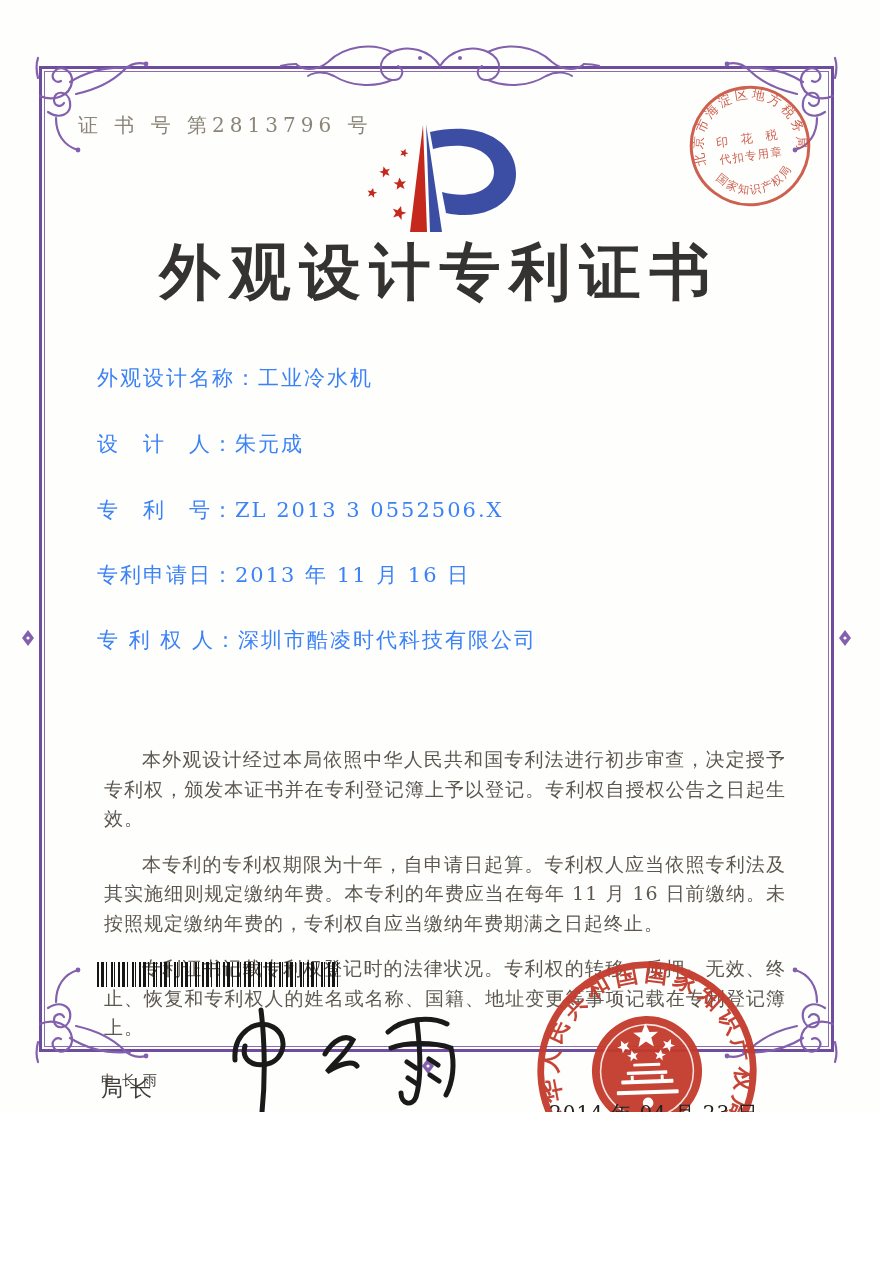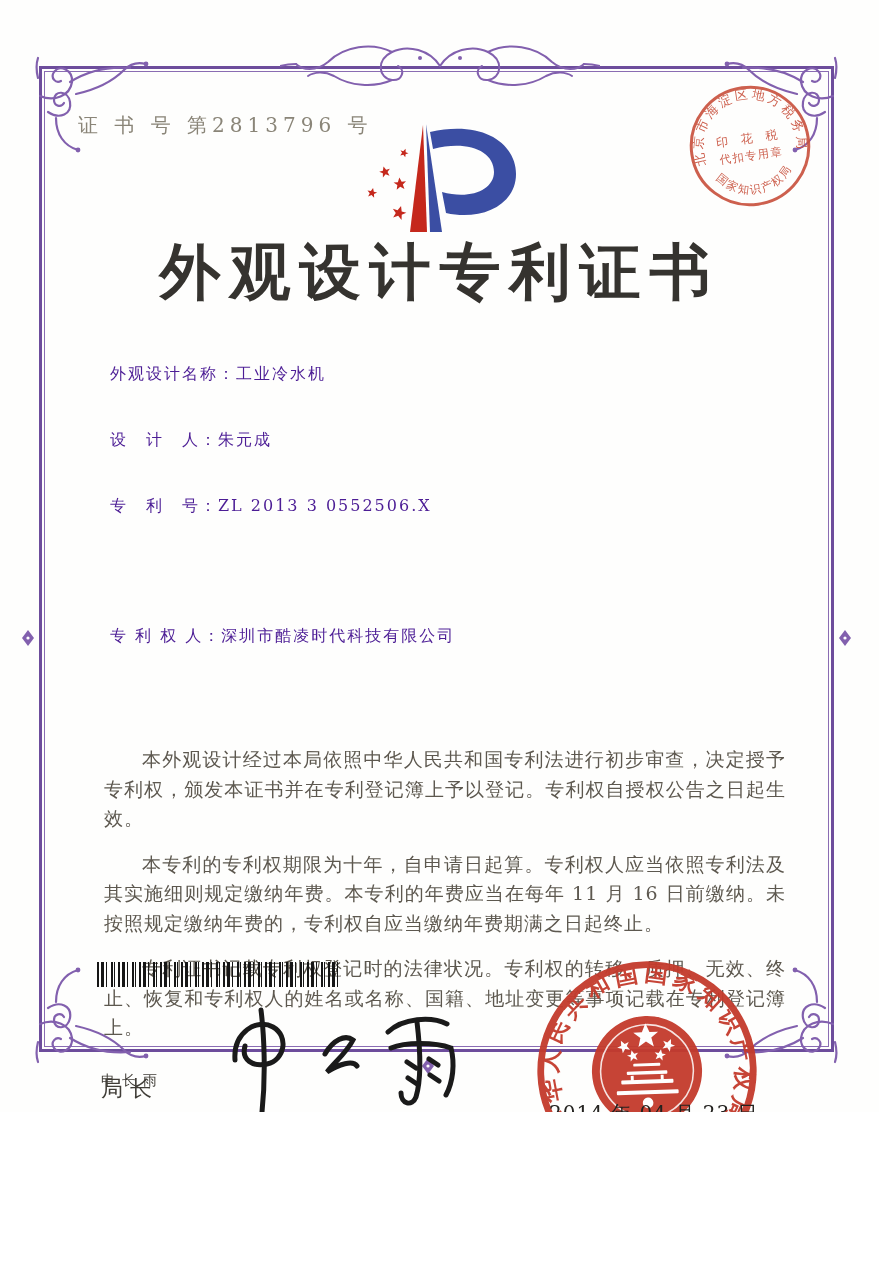--- a/index.html
+++ b/index.html
@@ -17,21 +17,21 @@
   .orn.br{right:32px;bottom:44px;transform:scaleX(-1);}
   .orn.tc{left:280px;top:22px;}
   .orn.ml{left:20px;top:630px;}
   .orn.mr{right:26px;top:630px;transform:scaleX(-1);}
   .orn.bc{left:420px;bottom:38px;}
   
   .cert-no{position:absolute;left:78px;top:112px;font-size:20px;letter-spacing:5px;color:#8a8578;}
   .logo{position:absolute;left:332px;top:120px;}
   .title{position:absolute;left:0;right:0;top:232px;text-align:center;font-size:61px;
          font-weight:700;letter-spacing:9px;color:#35332f;}
-  .field{position:absolute;left:110px;font-size:16px;color:#4c1d95;letter-spacing:2px;white-space:nowrap;}
+  .field{position:absolute;left:97px;font-size:21px;color:#3b82f6;letter-spacing:2px;white-space:nowrap;}
   .f1{top:364px}.f2{top:430px}.f3{top:496px}.f4{top:561px}.f5{top:626px}.f6{top:692px}
   .body-text{position:absolute;left:88px;top:729px;width:714px;font-size:19px;
              line-height:29.5px;color:#5d584f;text-align:justify;letter-spacing:1px;}
   .body-text p{margin:16px;text-indent:2em;}
   
   .barcode{position:absolute;left:97px;top:962px;width:243px;height:25px;
     background-image:repeating-linear-gradient(90deg,
       #161616 0px,#161616 2px,transparent 2px,transparent 4px,
       #161616 4px,#161616 7px,transparent 7px,transparent 9px,
       #161616 9px,#161616 10px,transparent 10px,transparent 14px,
@@ -147,20 +147,21 @@
       <polygon points="94,4 98,112 110,112" fill="#3b4ea3"></polygon>
       <path d="M98,12 C152,0 184,24 184,54 C184,86 148,101 114,93 L110,72 C138,80 162,70 162,52 C162,30 134,20 101,29 Z" fill="#3b4ea3"></path>
     </svg>
   </div>
 
   <div class="title">外观设计专利证书</div>
 
   <div class="field f1"><span>外观设计名称：</span><span>工业冷水机</span></div>
   <div class="field f2"><span>设　计　人：</span><span>朱元成</span></div>
   <div class="field f3"><span>专　利　号：</span><span>ZL 2013 3 0552506.X</span></div>
+  <div class="field f4"><span>专利申请日：</span><span>2013 年 11 月 16 日</span></div>
   <div class="field f5"><span>专 利 权 人：</span><span>深圳市酷凌时代科技有限公司</span></div>
 
   <div class="body-text">
     <p>本外观设计经过本局依照中华人民共和国专利法进行初步审查，决定授予专利权，颁发本证书并在专利登记簿上予以登记。专利权自授权公告之日起生效。</p>
     <p>本专利的专利权期限为十年，自申请日起算。专利权人应当依照专利法及其实施细则规定缴纳年费。本专利的年费应当在每年 11 月 16 日前缴纳。未按照规定缴纳年费的，专利权自应当缴纳年费期满之日起终止。</p>
     <p>专利证书记载专利权登记时的法律状况。专利权的转移、质押、无效、终止、恢复和专利权人的姓名或名称、国籍、地址变更等事项记载在专利登记簿上。</p>
   </div>
 
   <div class="barcode"></div>
 

